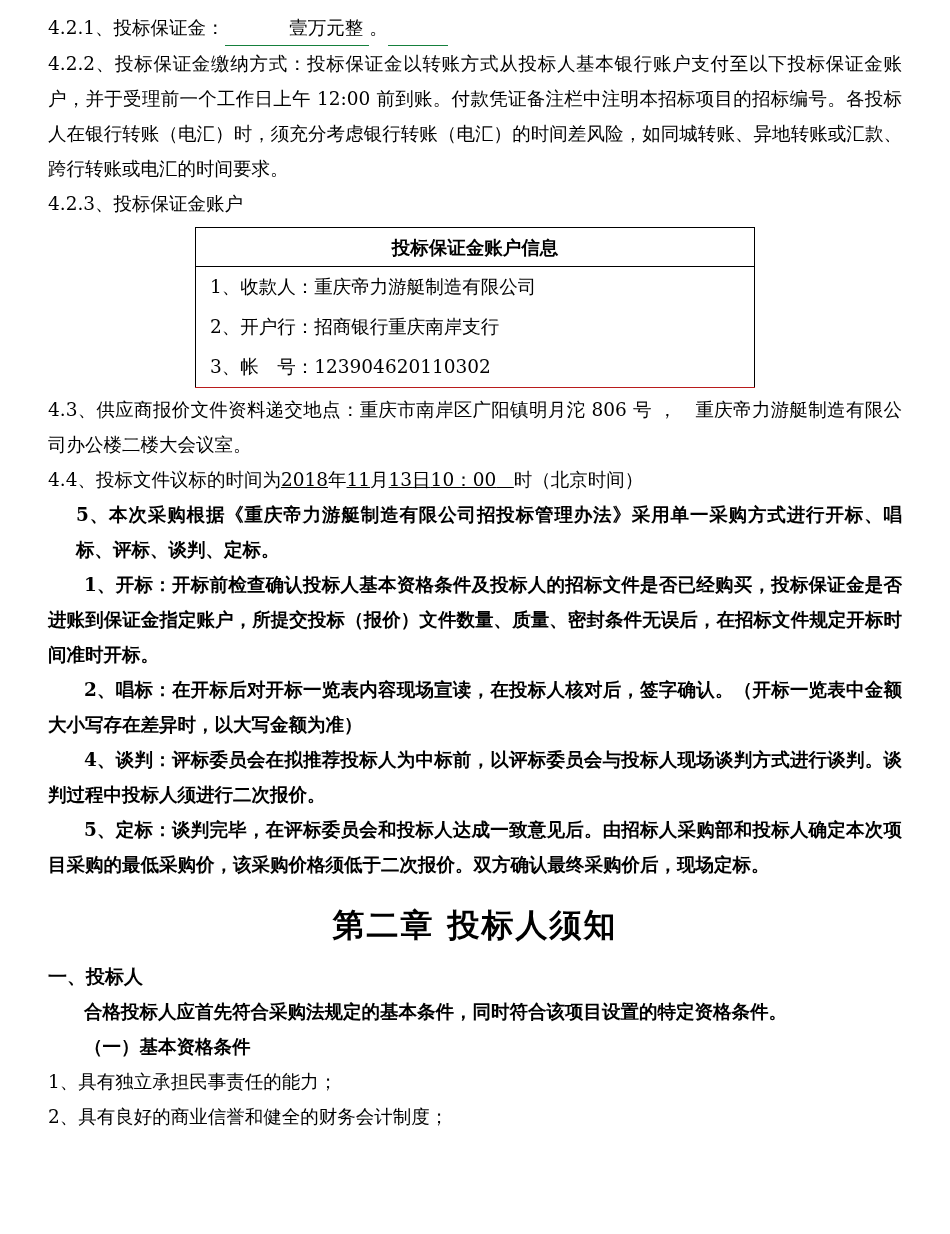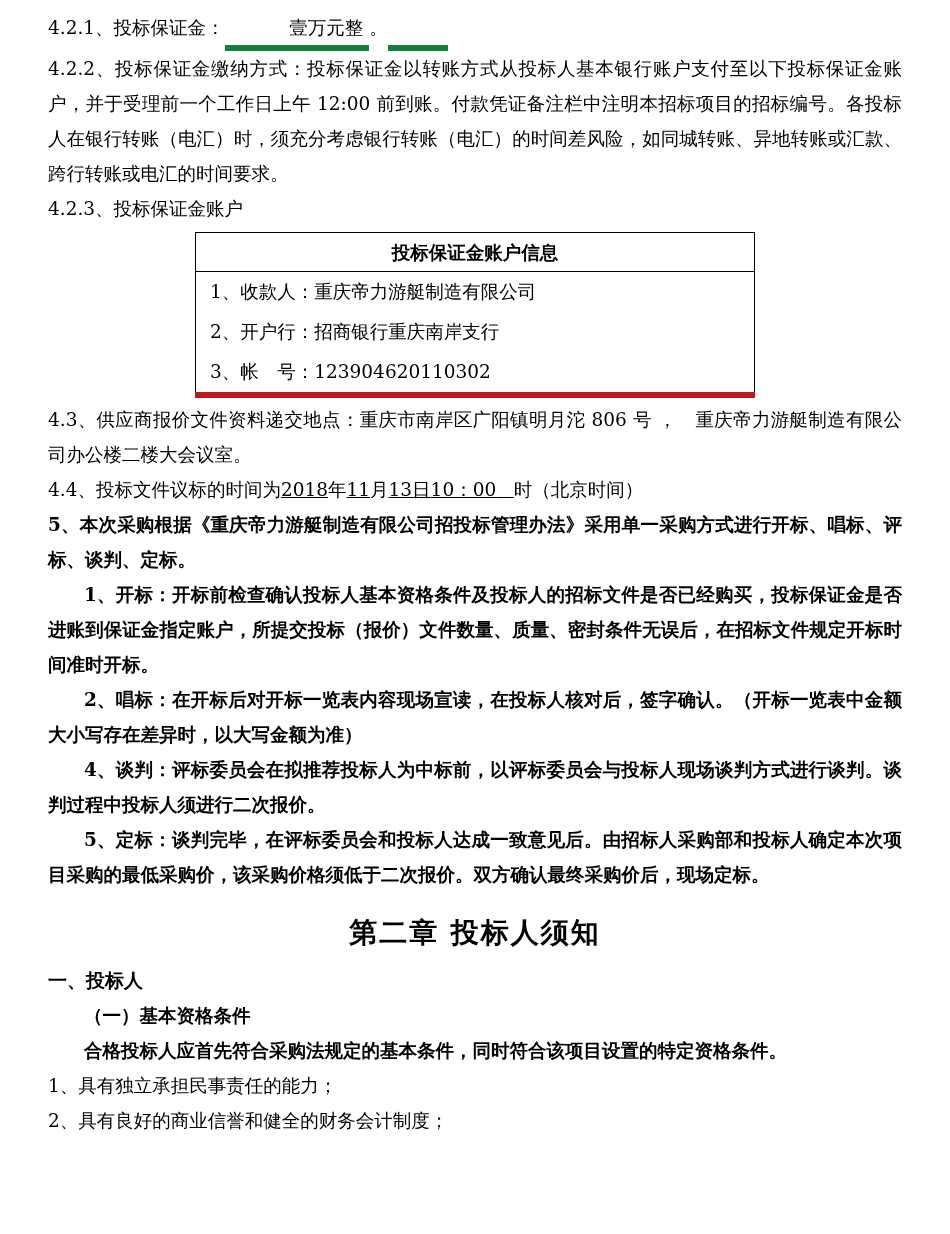--- a/index.html
+++ b/index.html
@@ -21,25 +21,25 @@
     position: relative;
   }
   p {
     margin: 0;
     font-size: 18.5px;
     line-height: 35px;
     text-align: justify;
     text-justify: inter-ideograph;
   }
   .indent-para { text-indent: 36px; font-weight: bold; }
-  .bold { font-weight: bold; }
+  .bold { font-weight: bold; margin-left: 28px; }
   .u { text-decoration: underline; margin-top: 28px; }
   .spacer-u {
     display: inline-block;
-    border-bottom: 6px solid #15803d;
+    border-bottom: 1px solid #15803d;
     min-width: 60px;
     text-align: center;
   }
   .acct-table {
     width: 560px;
     margin: 6px auto 4px auto;
     border-collapse: collapse;
     border: 1px solid #000;
   }
   .acct-table th {
@@ -50,24 +50,24 @@
     text-align: center;
   }
   .acct-table td {
     border: 1px solid #000;
     border-top: none;
     border-bottom: none;
     font-size: 18.5px;
     padding: 5px 0 5px 14px;
     line-height: 30px;
   }
-  .acct-table tr:last-child td { border-bottom: 6px solid #b91c1c; }
+  .acct-table tr:last-child td { border-bottom: 1px solid #b91c1c; }
   .chapter-title {
     text-align: center;
-    font-size: 28px;
+    font-size: 32px;
     font-weight: bold;
     margin: 22px 0 10px 0;
     letter-spacing: 2px;
   }
   .sec-head {
     font-size: 19px;
     font-weight: bold;
     line-height: 36px;
   }
 </style>
@@ -114,20 +114,20 @@
   <p class="indent-para">1、开标：开标前检查确认投标人基本资格条件及投标人的招标文件是否已经购买，投标保证金是否进账到保证金指定账户，所提交投标（报价）文件数量、质量、密封条件无误后，在招标文件规定开标时间准时开标。</p>
   <p class="indent-para">2、唱标：在开标后对开标一览表内容现场宣读，在投标人核对后，签字确认。（开标一览表中金额大小写存在差异时，以大写金额为准）</p>
   <p class="indent-para">4、谈判：评标委员会在拟推荐投标人为中标前，以评标委员会与投标人现场谈判方式进行谈判。谈判过程中投标人须进行二次报价。</p>
   <p class="indent-para">5、定标：谈判完毕，在评标委员会和投标人达成一致意见后。由招标人采购部和投标人确定本次项目采购的最低采购价，该采购价格须低于二次报价。双方确认最终采购价后，现场定标。</p>
 
   <div class="chapter-title">第二章  投标人须知</div>
 
   <p class="sec-head">一、投标人</p>
 
 
+  <p class="indent-para">合格投标人应首先符合采购法规定的基本条件，同时符合该项目设置的特定资格条件。</p>
+
   <p class="indent-para">（一）基本资格条件</p>
-
-  <p class="indent-para">合格投标人应首先符合采购法规定的基本条件，同时符合该项目设置的特定资格条件。</p>
 
   <p>1、具有独立承担民事责任的能力；</p>
   <p>2、具有良好的商业信誉和健全的财务会计制度；</p>
 
 </div>
 
 </body></html>

